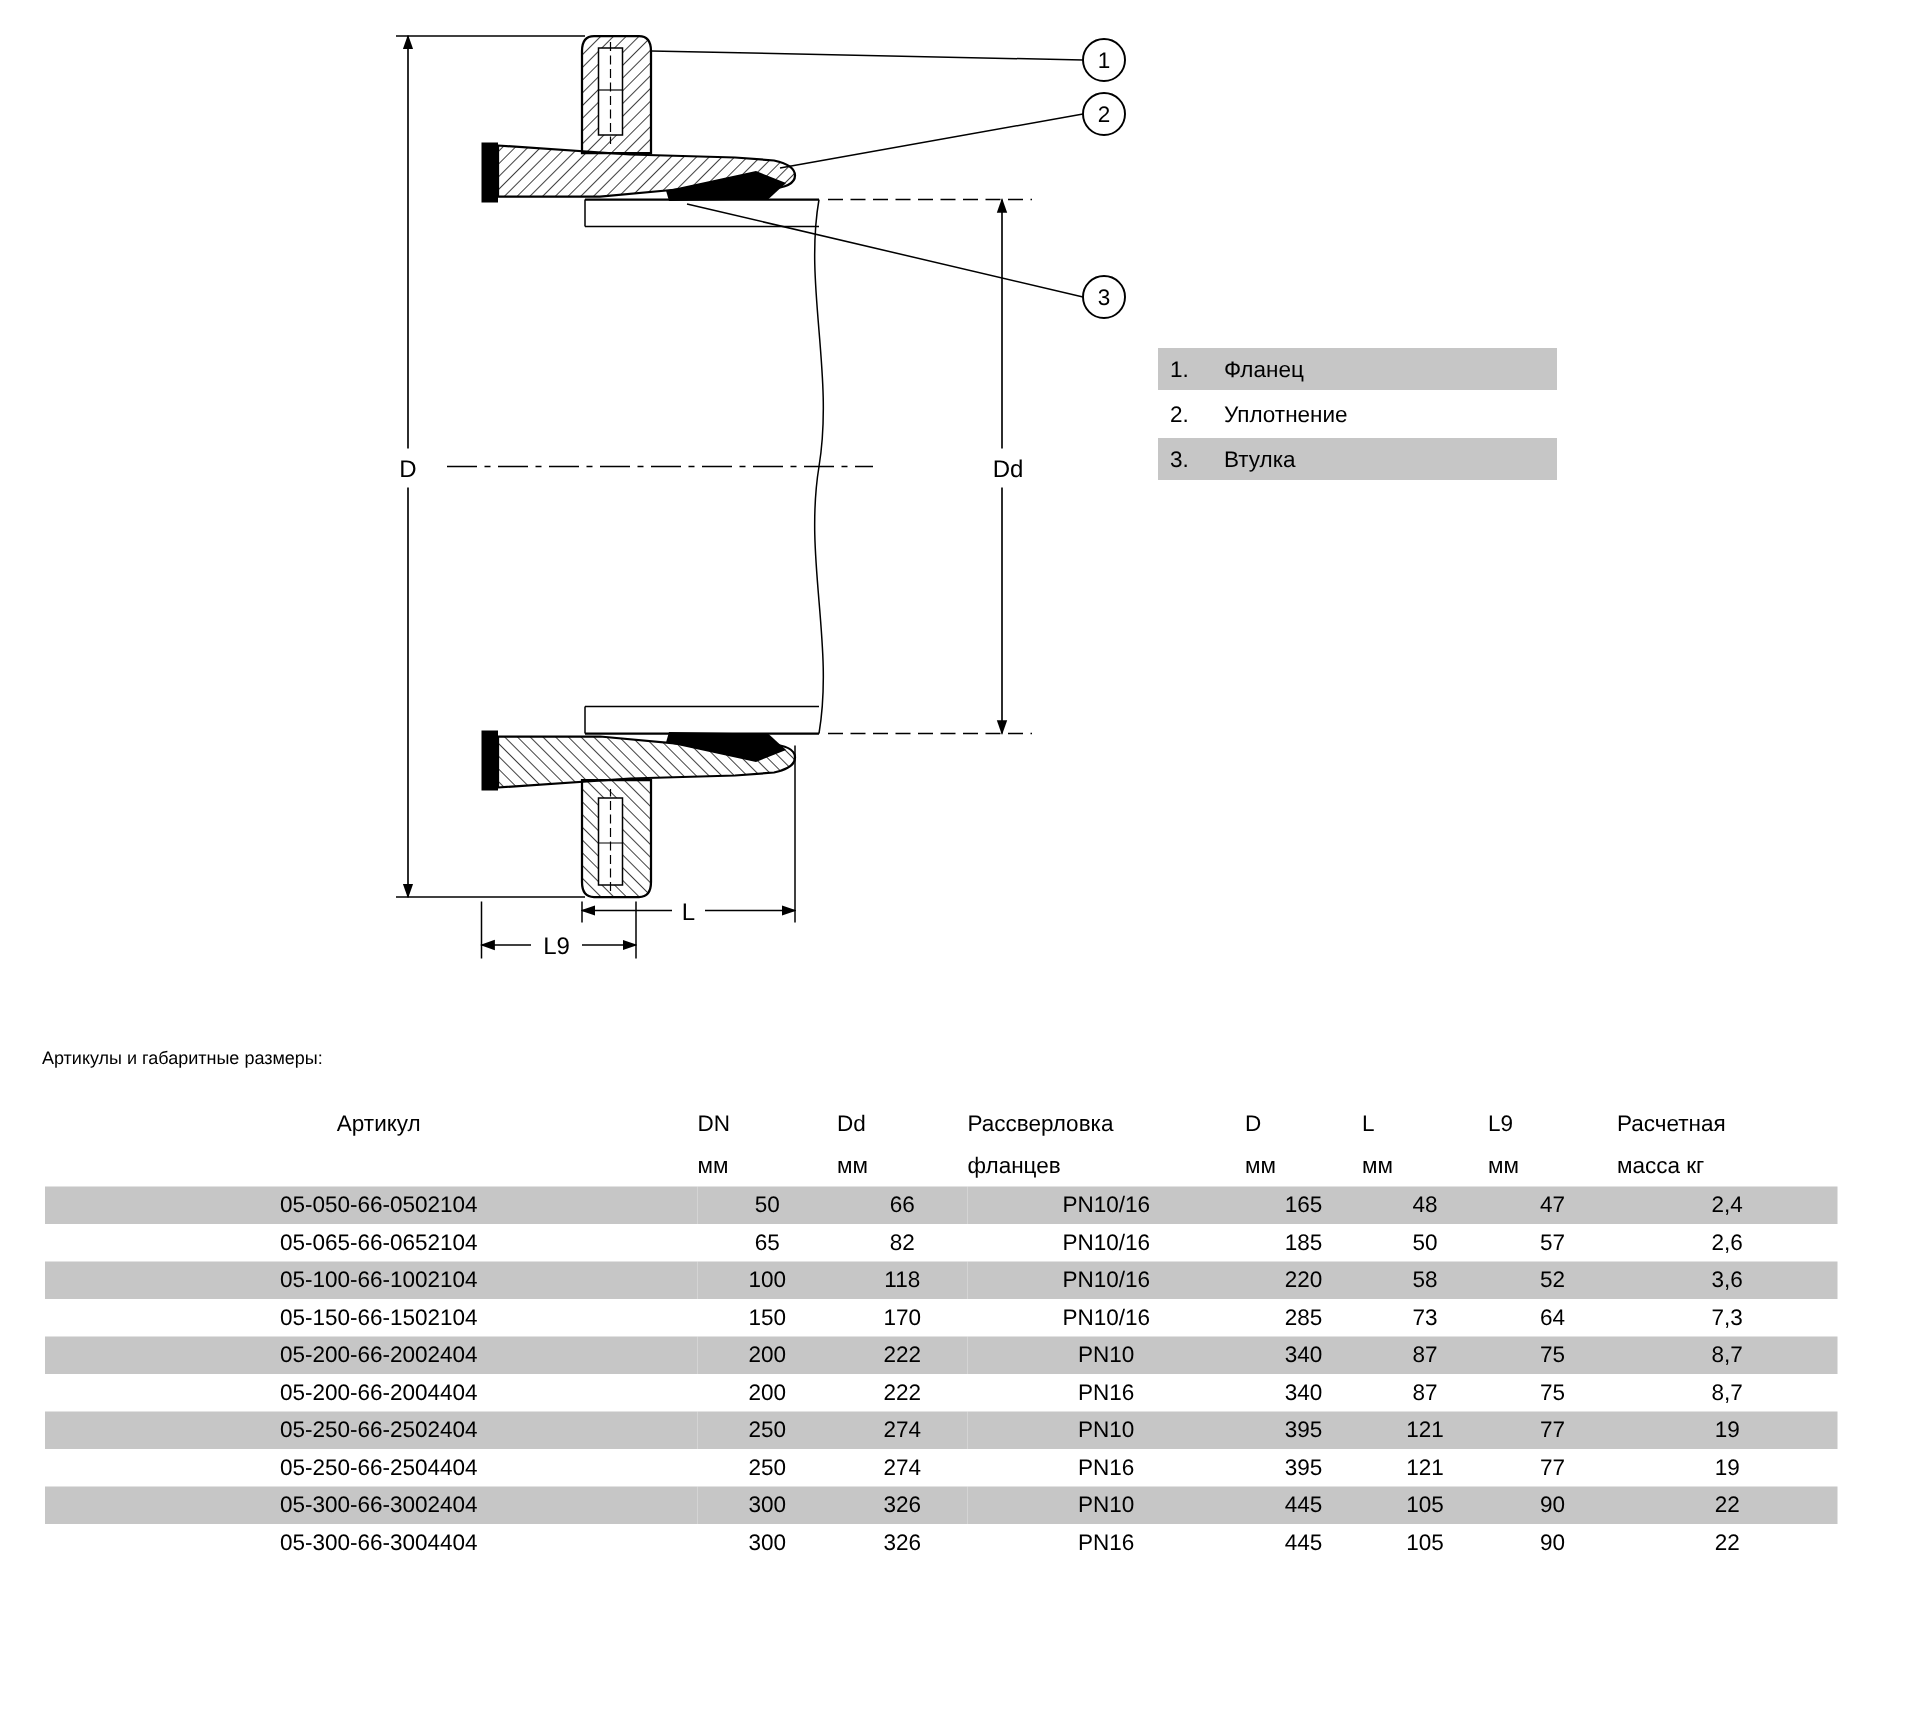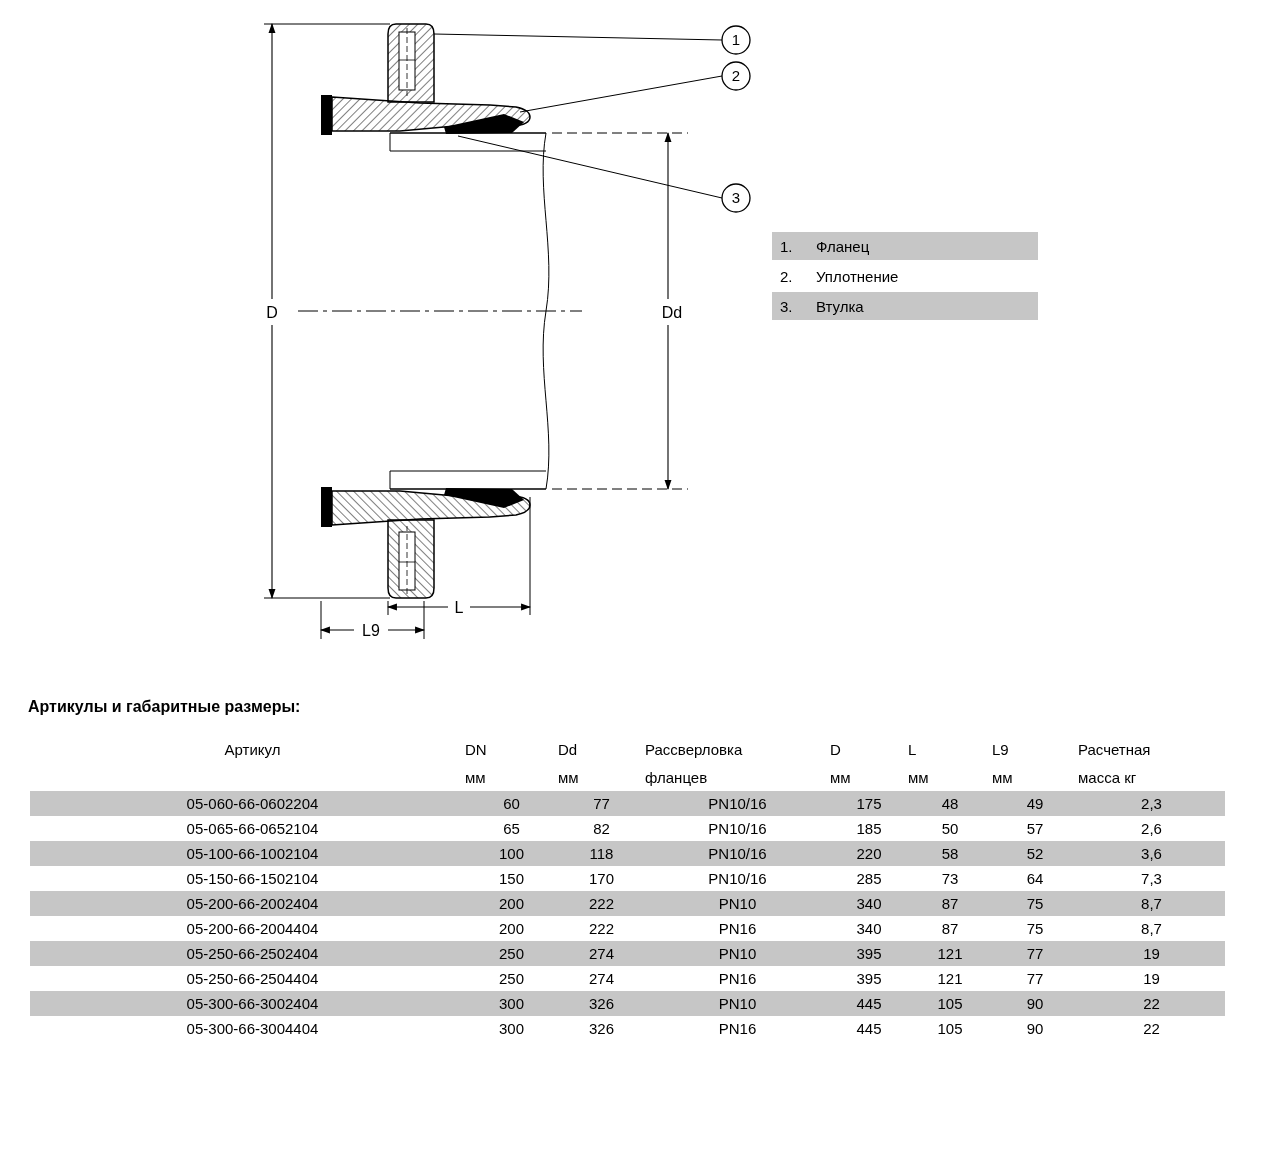--- a/index.html
+++ b/index.html
@@ -17,21 +17,21 @@
   .dimtext { font-size:16px; fill:#000; text-anchor:middle; }
   .callout-text { font-size:15px; fill:#000; text-anchor:middle; }
 
   
   .legend { position:absolute; left:772px; top:232px; width:266px; font-size:15px; }
   .legend-row { display:flex; align-items:center; height:28px; margin-bottom:2px; padding-left:8px; }
   .legend-row:nth-of-type(odd) { background:#c6c6c6; }
   .legend-num { width:36px; }
 
   
-  .section-title { position:absolute; left:28px; top:698px; font-size:16px; font-weight:bold; }
+  .section-title { position:absolute; left:28px; top:698px; font-size:12px; font-weight:normal; }
 
   
   .size-table-wrap { position:absolute; left:30px; top:735px; }
   table { border-collapse:collapse; table-layout:fixed; width:1195px; font-size:15px; }
   col.c0 { width:435px; } col.c1 { width:93px; } col.c2 { width:87px; }
   col.c3 { width:185px; } col.c4 { width:78px; } col.c5 { width:84px; }
   col.c6 { width:86px; } col.c7 { width:147px; }
   th { font-weight:normal; text-align:left; height:28px; vertical-align:middle; }
   td { text-align:center; height:25px; vertical-align:middle; }
   th.c-art, td.c-art { text-align:center; padding-left:10px; }
@@ -175,31 +175,31 @@
         <th>мм</th>
         <th>фланцев</th>
         <th>мм</th>
         <th>мм</th>
         <th>мм</th>
         <th>масса кг</th>
       </tr>
     </thead>
     <tbody>
 
-
-        <tr>
-          <td class="c-art">05-060-66-0602204</td>
-          <td>60</td>
-          <td>77</td>
+        <tr>
+          <td class="c-art">05-050-66-0502104</td>
+          <td>50</td>
+          <td>66</td>
           <td>PN10/16</td>
-          <td>175</td>
+          <td>165</td>
           <td>48</td>
-          <td>49</td>
-          <td>2,3</td>
-        </tr>
+          <td>47</td>
+          <td>2,4</td>
+        </tr>
+
 
         <tr>
           <td class="c-art">05-065-66-0652104</td>
           <td>65</td>
           <td>82</td>
           <td>PN10/16</td>
           <td>185</td>
           <td>50</td>
           <td>57</td>
           <td>2,6</td>

